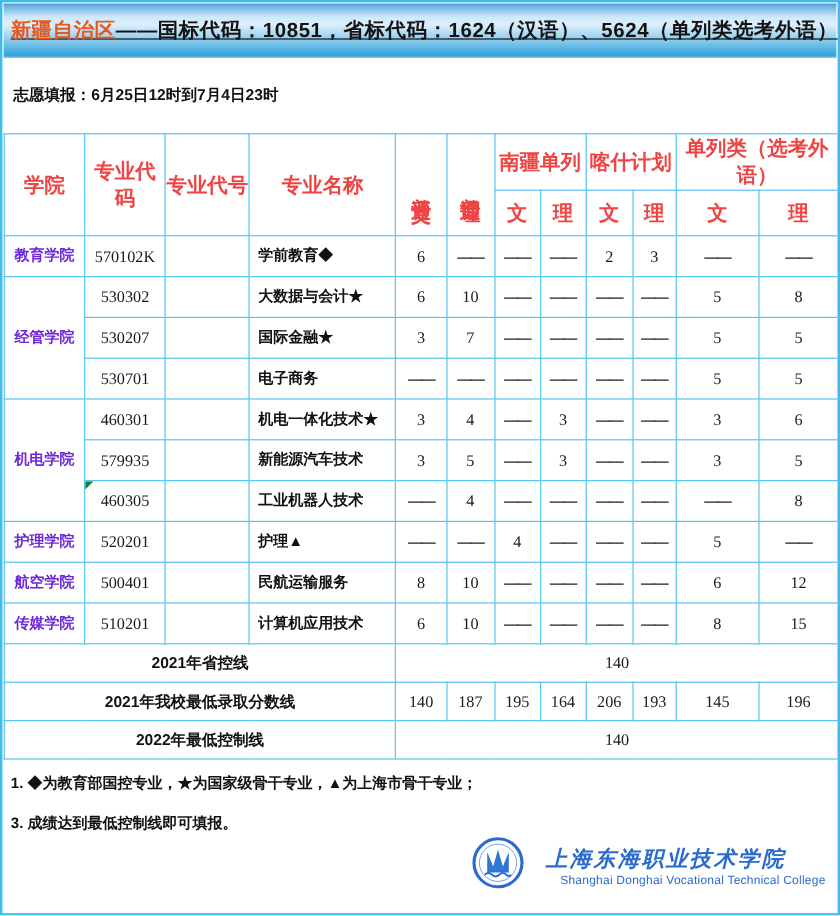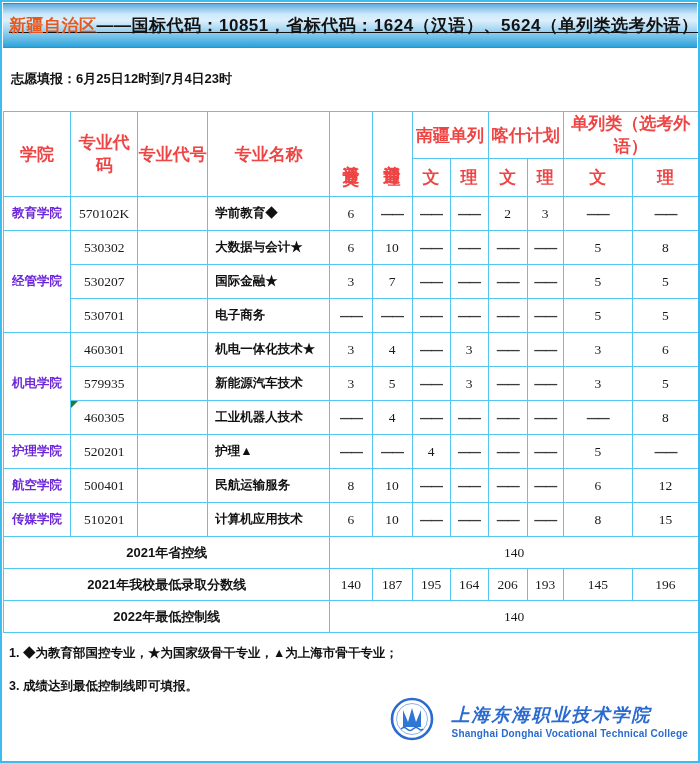--- a/index.html
+++ b/index.html
@@ -50,22 +50,22 @@
     position:absolute; right:10px; top:64px;
     display:flex; align-items:center; gap:18px;
   }
   .logo-text { display:flex; flex-direction:column; }
   .logo-cn {
     font-family:"Liberation Serif", serif;
     font-size:18px; font-weight:bold; font-style:italic;
     color:#2a6bd0; letter-spacing:2px; white-space:nowrap;
   }
   .logo-en {
-    font-size:10px; font-weight:bold; color:#2a6bd0; letter-spacing:0.2px;
-    margin-top:1px; white-space:nowrap;
+    font-size:10px; font-weight:normal; color:#2a6bd0; letter-spacing:0.2px;
+    margin-top:1px; white-space:nowrap;margin-left:12px;
   }
 </style>
 </head>
 <body>
 
 <div class="page">
 
   <div class="banner">
     <span class="region">新疆自治区</span>
       <span>——国标代码：10851，省标代码：1624（汉语）、5624（单列类选考外语）</span>

